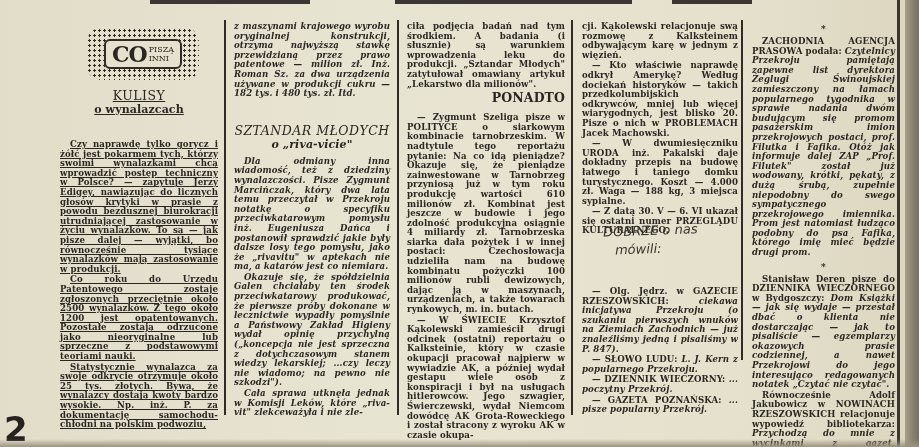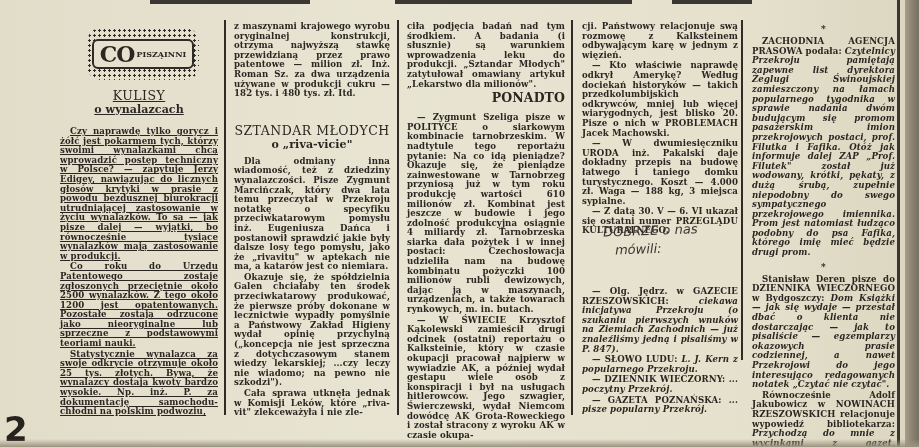--- a/index.html
+++ b/index.html
@@ -32,21 +32,21 @@
       border-radius: 14px;
       background:
         radial-gradient(circle, #2f2b27 1.1px, transparent 1.3px) 0 0 / 5px 5px;
       display: flex; align-items: center; justify-content: center;
     }
     .logo-inner {
       background: #e6e1ce; border: 2px solid #2f2b27; border-radius: 6px;
       padding: 2px 6px; display: flex; align-items: center;
     }
     .logo-co { font-size: 22px; font-weight: bold; letter-spacing: -1px; line-height: 22px; }
-    .logo-words { display: flex; flex-direction: row; margin-left: 2px; font-size: 8px; font-weight: bold; line-height: 9px; }
+    .logo-words { display: flex; flex-direction: column; margin-left: 2px; font-size: 8px; font-weight: normal; line-height: 9px; }
     .heading {
       text-align: center; font-weight: bold; font-family: "DejaVu Serif", serif;
     }
     .h-big { font-size: 12.5px; line-height: 15px; font-weight: normal; letter-spacing: 0.5px; }
     .h-sub { font-size: 11px; line-height: 13px; }
     .h-left { text-align: right; font-size: 12.5px; line-height: 15px; margin: 0 0 8px 0; }
     .page-num { position: absolute; left: 4px; top: 412px; font-family: "DejaVu Sans", sans-serif; font-weight: bold; font-size: 34px; line-height: 34px; color: #26231f; }
     .hand {
       position: absolute; left: 603px; top: 222px; width: 150px; height: 50px;
       font-family: "DejaVu Sans", sans-serif; font-style: italic; font-size: 13px; color: #3a3632;
@@ -69,47 +69,47 @@
       <span class="logo-co">CO</span>
       <span class="logo-words">
         <span>PISZĄ</span>
         <span>INNI</span>
       </span>
     </div>
   </div>
 
   <div class="col" style="left:60px;top:88px;width:158px;text-decoration:underline;">
     <div class="heading h-big">KULISY</div>
-    <div class="heading h-sub" style="margin-bottom:11px;">o wynalazcach</div>
+    <div class="heading h-sub" style="margin-bottom:24px;">o wynalazcach</div>
     <p>Czy naprawdę tylko gorycz i żółć jest pokarmem tych, którzy swoimi wynalazkami chcą wprowadzić postęp techniczny w Polsce? — zapytuje Jerzy Edigey, nawiązując do licznych głosów krytyki w prasie z powodu bezdusznej biurokracji utrudniającej zastosowanie w życiu wynalazków. To są — jak pisze dalej — wyjątki, bo równocześnie tysiące wynalazków mają zastosowanie w produkcji.</p>
     <p>Co roku do Urzędu Patentowego zostaje zgłoszonych przeciętnie około 2500 wynalazków. Z tego około 1200 jest opatentowanych. Pozostałe zostają odrzucone jako nieoryginalne lub sprzeczne z podstawowymi teoriami nauki.</p>
     <p>Statystycznie wynalazca za swoje odkrycie otrzymuje około 25 tys. złotych. Bywa, że wynalazcy dostają kwoty bardzo wysokie. Np. inż. P. za dokumentację samochodu-chłodni na polskim podwoziu,</p>
   </div>
   <div class="rule" style="left:224px;top:20px;height:395px;"></div>
 
-  <div class="col" style="left:234px;top:22px;width:156px;">
+  <div class="col" style="left:234px;top:22px;width:156px;font-style:italic;">
     <p style="text-indent:0">z maszynami krajowego wyrobu oryginalnej konstrukcji, otrzyma najwyższą stawkę przewidzianą przez prawo patentowe — milion zł. Inż. Roman Sz. za dwa urządzenia używane w produkcji cukru — 182 tys. i 480 tys. zł. Itd.</p>
     <div class="heading h-big" style="margin-top:24px;">SZTANDAR MŁODYCH</div>
     <div class="heading h-sub" style="margin-bottom:6px;">o „riva-vicie"</div>
     <p>Dla odmiany inna wiadomość, też z dziedziny wynalazczości. Pisze Zygmunt Marcińczak, który dwa lata temu przeczytał w Przekroju notatkę o specyfiku przeciwkatarowym pomysłu inż. Eugeniusza Dańca i postanowił sprawdzić jakie były dalsze losy tego pomysłu, jako że „rivavitu" w aptekach nie ma, a katarów jest co niemiara.</p>
     <p>Okazuje się, że spółdzielnia Galen chciałaby ten środek przeciwkatarowy produkować, że pierwsze próby dokonane w lecznictwie wypadły pomyślnie a Państwowy Zakład Higieny wydał opinię przychylną („koncepcja nie jest sprzeczna z dotychczasowym stanem wiedzy lekarskiej; ...czy leczy nie wiadomo; na pewno nie szkodzi").</p>
     <p>Cała sprawa utknęła jednak w Komisji Leków, które „riva-vit" zlekceważyła i nie zle-</p>
   </div>
   <div class="rule" style="left:397px;top:20px;height:395px;"></div>
 
   <div class="col" style="left:407px;top:22px;width:158px;">
     <p style="text-indent:0">ciła podjęcia badań nad tym środkiem. A badania (i słusznie) są warunkiem wprowadzenia leku do produkcji. „Sztandar Młodych" zatytułował omawiany artykuł „Lekarstwo dla milionów".</p>
     <div class="heading h-left">PONADTO</div>
     <p>— Zygmunt Szeliga pisze w POLITYCE o siarkowym kombinacie tarnobrzeskim. W nadtytule tego reportażu pytanie: Na co idą pieniądze? Okazuje się, że pieniądze zainwestowane w Tarnobrzeg przyniosą już w tym roku produkcję wartości 610 milionów zł. Kombinat jest jeszcze w budowie i jego zdolność produkcyjna osiągnie 4 miliardy zł. Tarnobrzeska siarka dała pożytek i w innej postaci: Czechosłowacja udzieliła nam na budowę kombinatu pożyczki 100 milionów rubli dewizowych, dając ją w maszynach, urządzeniach, a także towarach rynkowych, m. in. butach.</p>
     <p>— W ŚWIECIE Krzysztof Kąkolewski zamieścił drugi odcinek (ostatni) reportażu o Kalksteinie, który w czasie okupacji pracował najpierw w wywiadzie AK, a później wydał gestapu wiele osób z konspiracji i był na usługach hitlerowców. Jego szwagier, Świerczewski, wydał Niemcom dowódcę AK Grota-Roweckiego i został stracony z wyroku AK w czasie okupa-</p>
   </div>
   <div class="rule" style="left:571px;top:20px;height:395px;"></div>
 
   <div class="col" style="left:582px;top:22px;width:156px;">
-    <p style="text-indent:0">cji. Państwowy relacjonuje swą rozmowę z Kalksteinem odbywającym karę w jednym z więzień.</p>
+    <p style="text-indent:0">cji. Kąkolewski relacjonuje swą rozmowę z Kalksteinem odbywającym karę w jednym z więzień.</p>
     <p>— Kto właściwie naprawdę odkrył Amerykę? Według dociekań historyków — takich przedkolumbijskich odkrywców, mniej lub więcej wiarygodnych, jest blisko 20. Pisze o nich w PROBLEMACH Jacek Machowski.</p>
     <p>— W dwumiesięczniku URODA inż. Pakalski daje dokładny przepis na budowę łatwego i taniego domku turystycznego. Koszt — 4.000 zł. Waga — 188 kg, 3 miejsca sypialne.</p>
     <p>— Z datą 30. V — 6. VI ukazał się ostatni numer PRZEGLĄDU KULTURALNEGO.</p>
     <div style="height:50px;"></div>
     <p><span>— Olg. Jędrz. w GAZECIE RZESZOWSKICH:</span> <span class="it">ciekawa inicjatywa Przekroju (o szukaniu pierwszych wnuków na Ziemiach Zachodnich — już znaleźliśmy jedną i pisaliśmy w P. 847).</span></p>
     <p><span>— SŁOWO LUDU:</span> <span class="it">L. J. Kern z popularnego Przekroju.</span></p>
     <p><span>— DZIENNIK WIECZORNY:</span> <span class="it">... poczytny Przekrój.</span></p>
     <p><span>— GAZETA POZNAŃSKA:</span> <span class="it">... pisze popularny Przekrój.</span></p>
   </div>
   <div class="hand">

